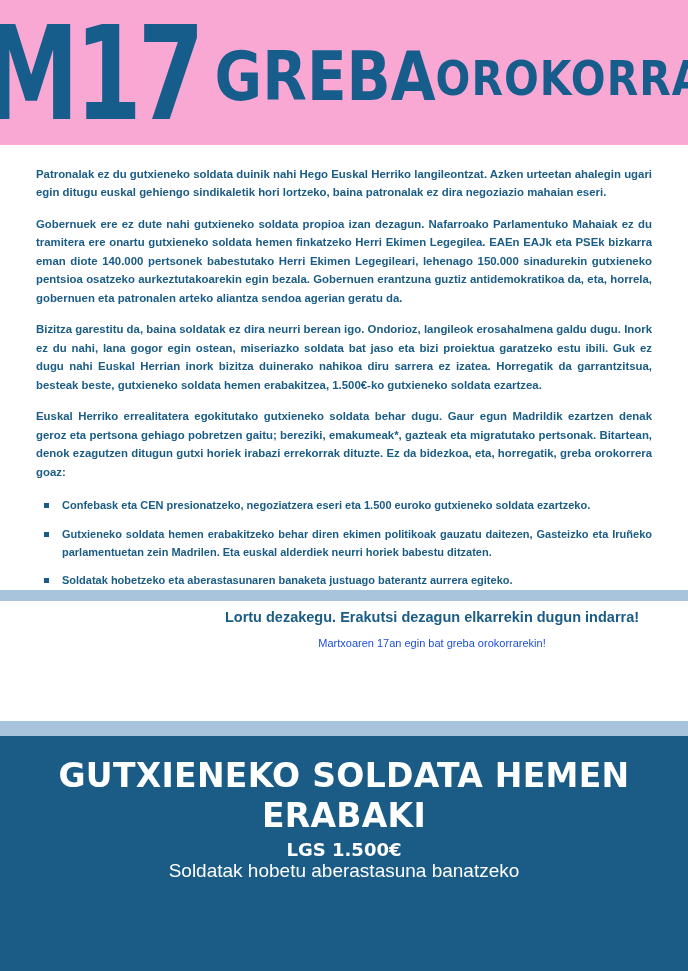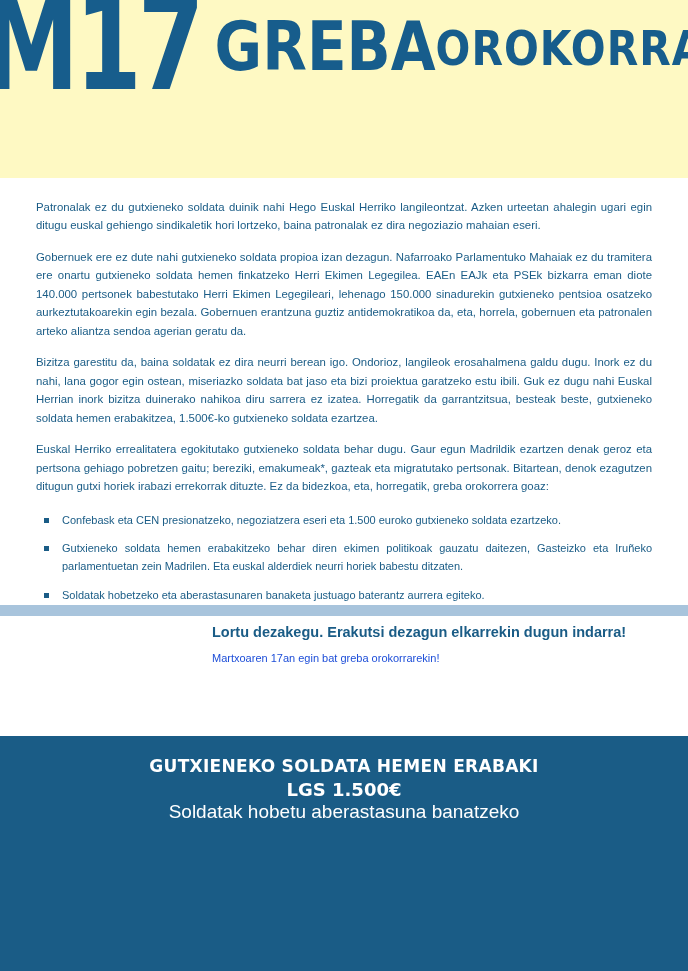--- a/index.html
+++ b/index.html
@@ -16,24 +16,24 @@
   .poster {
     position: relative;
     width: 688px;
     height: 971px;
     background: #a8c4dc;
     box-sizing: border-box;
   }
 
   
   .header {
-    height: 178px;
-    background: #fef9c3;
+    height: 145px;
+    background: #f9a8d4;
     display: flex;
-    align-items: flex-start;
+    align-items: center;
     justify-content: center;
     padding-top: 6px;
     box-sizing: border-box;
   }
   .header-inner {
     display: flex;
     align-items: center;
     gap: 14px;
   }
   .m17 {
@@ -72,20 +72,21 @@
     transform: scaleY(1.18);
     transform-origin: right center;
   }
 
   
   .body-area {
     background: #ffffff;
     padding: 20px 36px 0 36px;
     box-sizing: border-box;
     position: relative;
+    font-weight: bold;
   }
   .para {
     color: #1a5c86;
     font-size: 11.4px;
     line-height: 1.62;
     text-align: justify;
     margin: 0 0 13px 0;
   }
   .bullets {
     margin: 16px 0 0 0;
@@ -116,21 +117,21 @@
     position: relative;
     height: 120px;
     background: #ffffff;
     overflow: hidden;
   }
   .slogan {
     position: absolute;
     right: 36px;
     top: 8px;
     width: 440px;
-    text-align: left;
+    text-align: center;
   }
   .slogan-1 {
     color: #1a5c86;
     font-size: 14.5px;
     font-weight: bold;
     margin-bottom: 12px;
   }
   .slogan-2 {
     color: #1d4ed8;
     font-size: 11px;
@@ -156,21 +157,21 @@
     height: 235px;
     background: #1a5c86;
     color: #ffffff;
     text-align: center;
     box-sizing: border-box;
     padding-top: 20px;
   }
   .footer-title {
     font-family: "DejaVu Sans", sans-serif;
     font-weight: bold;
-    font-size: 17px;
+    font-size: 33px;
     letter-spacing: 0.3px;
     line-height: 1.22;
   }
   .footer-sub {
     font-family: "DejaVu Sans", sans-serif;
     font-weight: bold;
     font-size: 18px;
     line-height: 1.22;
     margin-top: 2px;
   }

